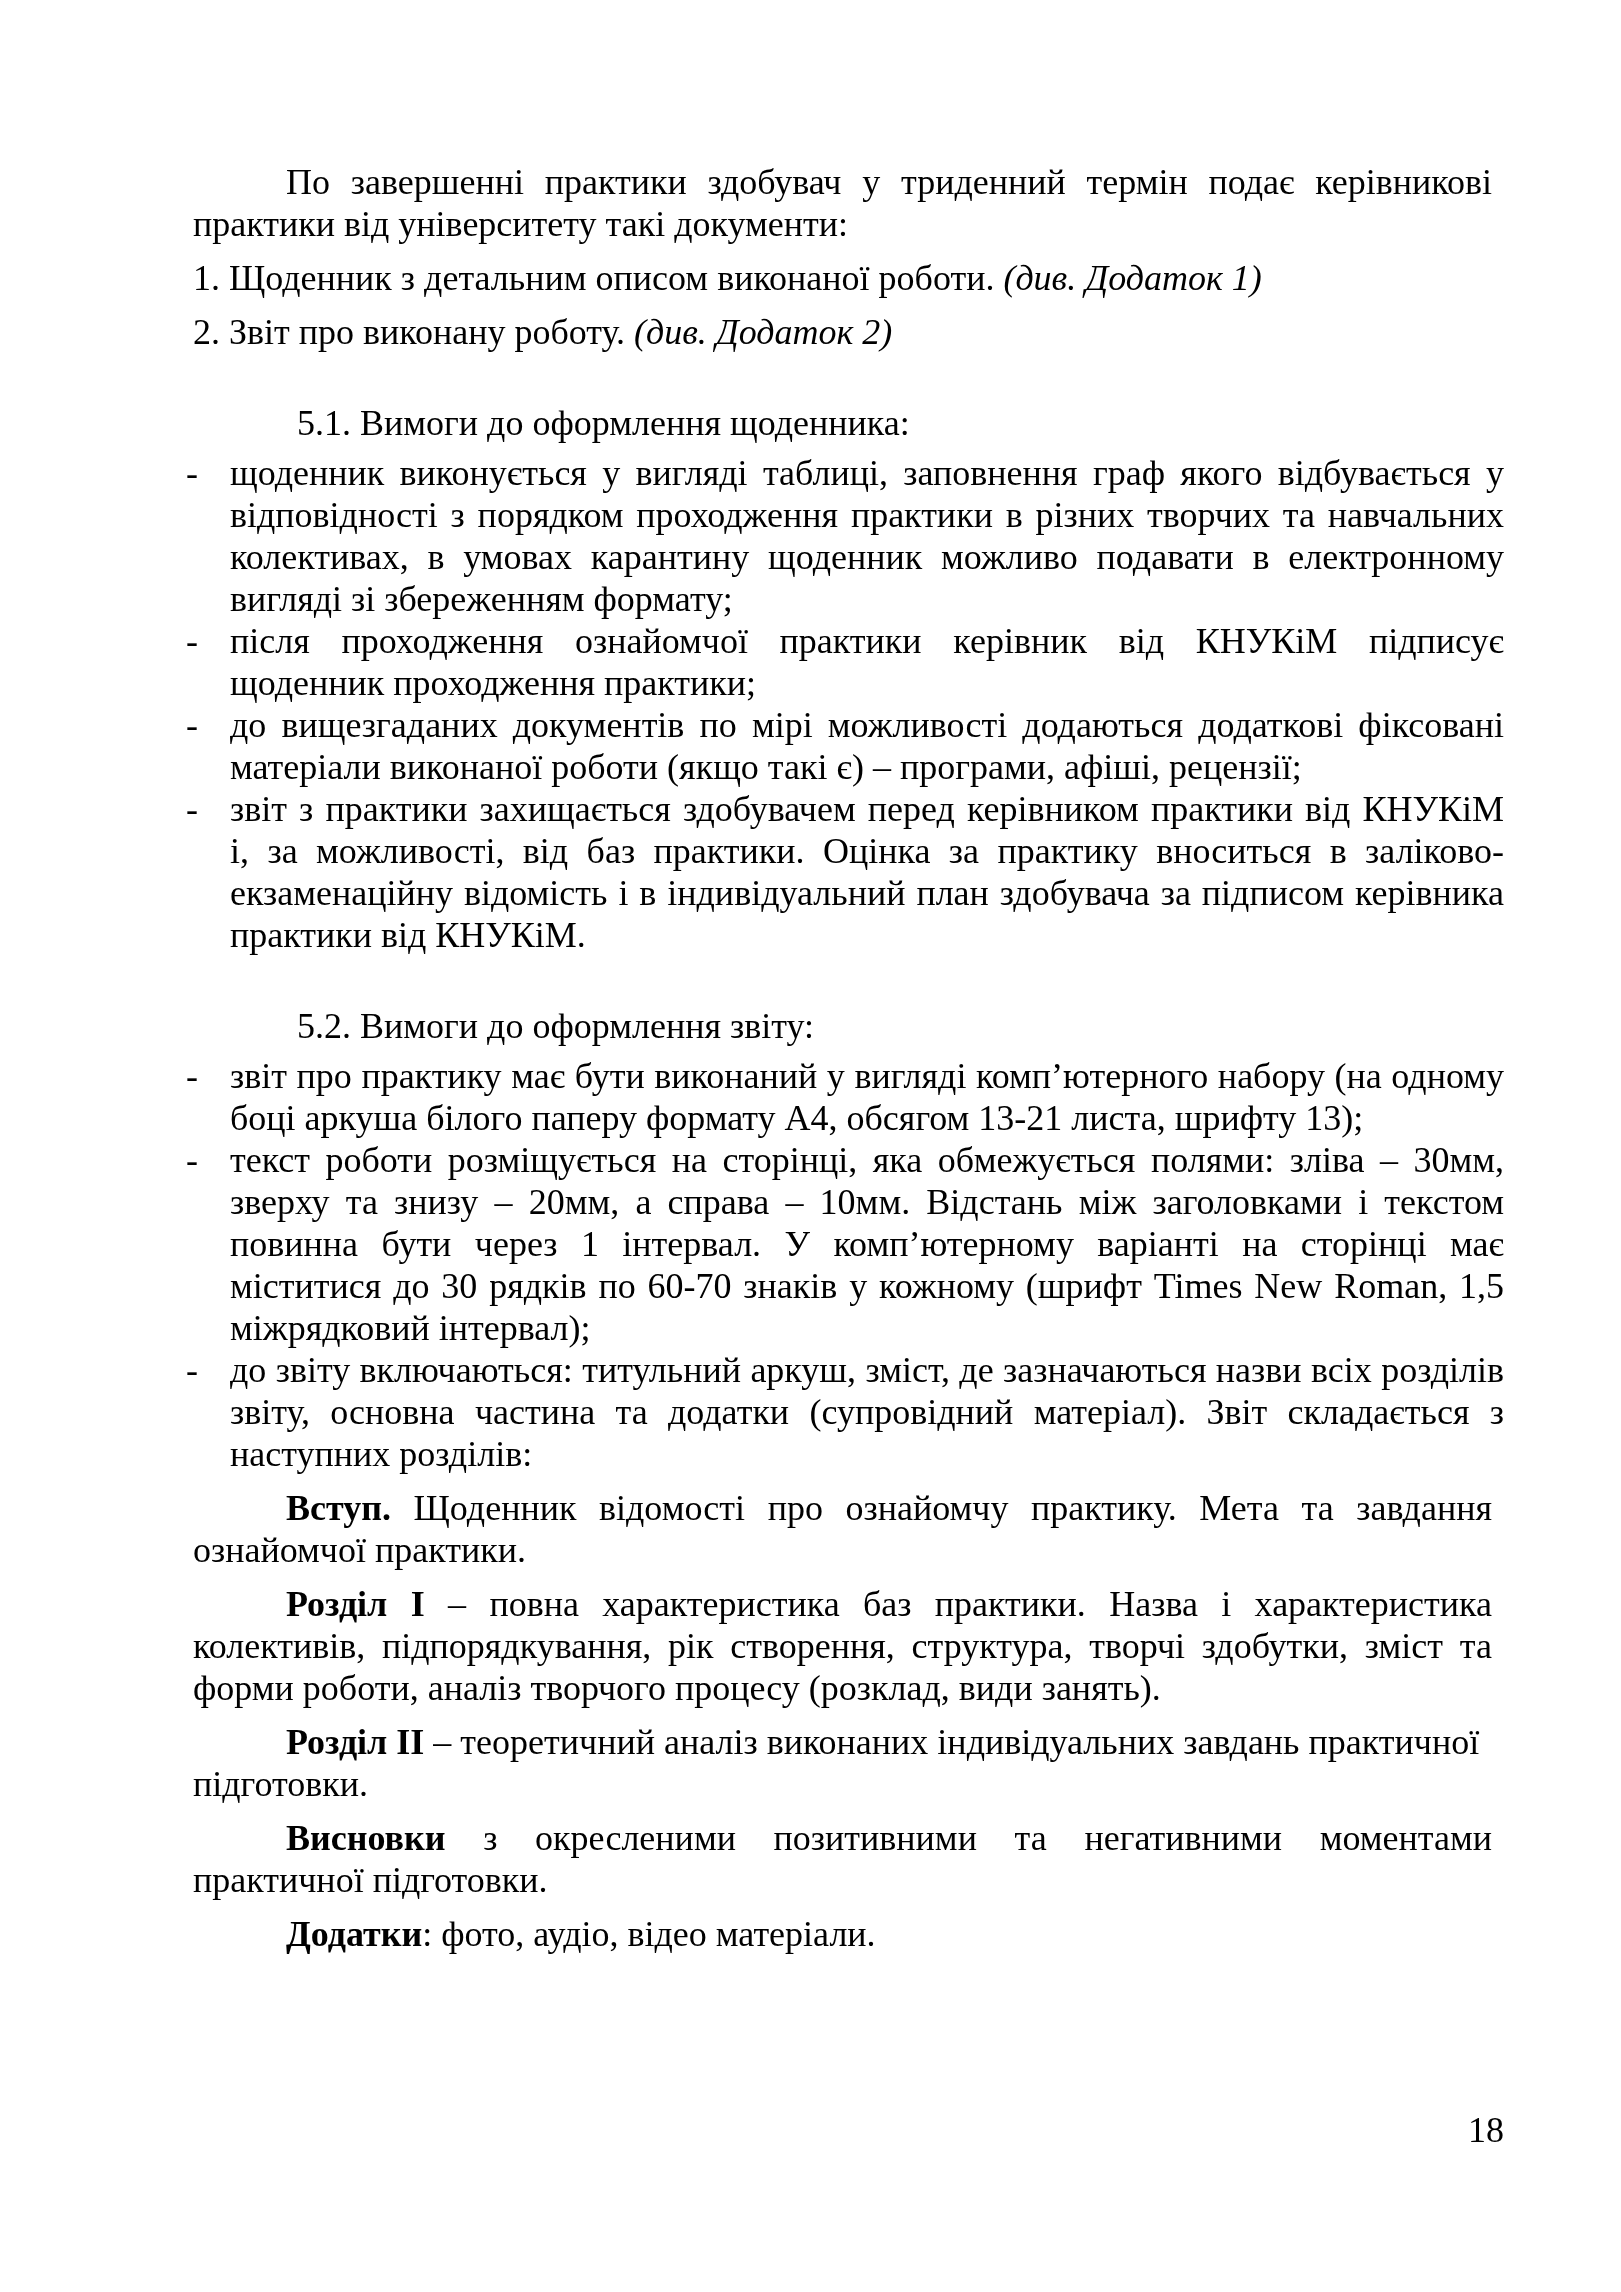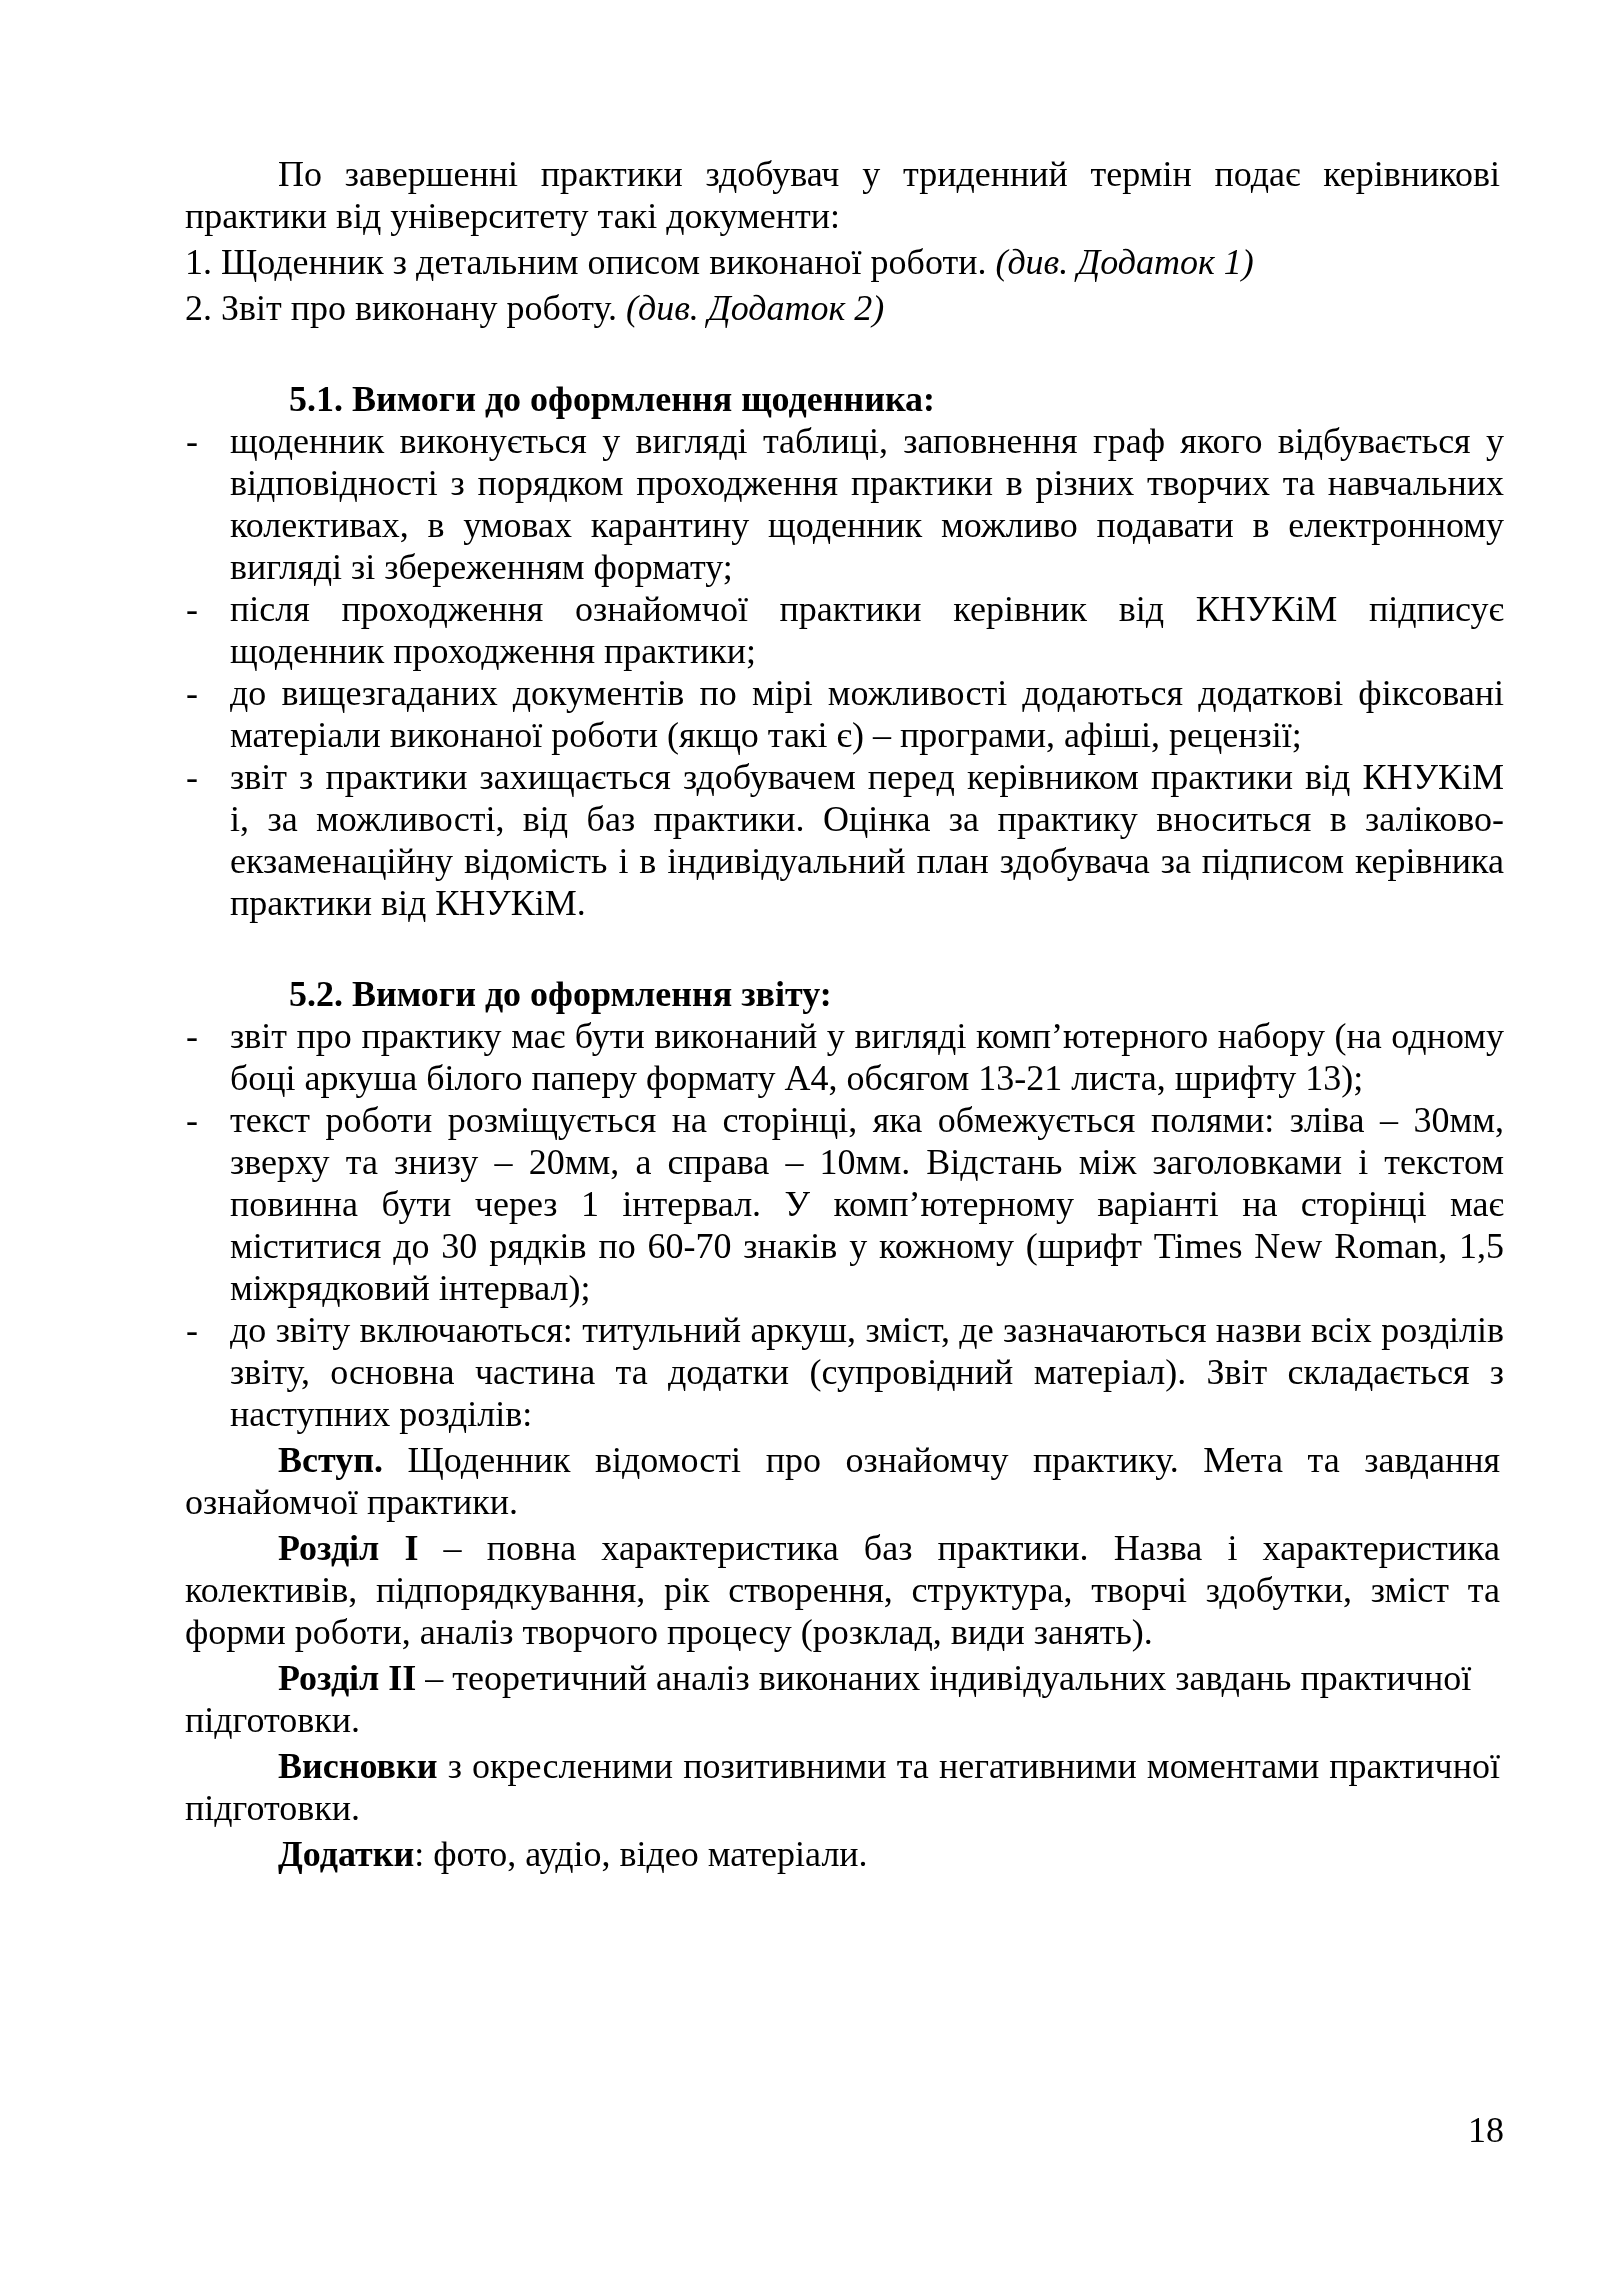--- a/index.html
+++ b/index.html
@@ -17,27 +17,27 @@
     overflow: hidden;
   }
   .content {
     position: absolute;
     left: 181px;
     top: 149px;
     width: 1323px;
     font-size: 36px;
     line-height: 42px;
   }
-  .para { margin: 4px; }
+  .para { margin: 12px; }
   .justify { text-align: justify; }
   .indent { text-indent: 93px; }
   .heading {
-    margin: 0;
+    margin: 8px;
     margin-top: 49px;
-    font-weight: bold;
+    font-weight: normal;
     text-indent: 108px;
   }
   .bullet {
     position: relative;
     margin: 0;
     padding-left: 49px;
     text-align: justify;
   }
   .bullet .dash {
     position: absolute;

